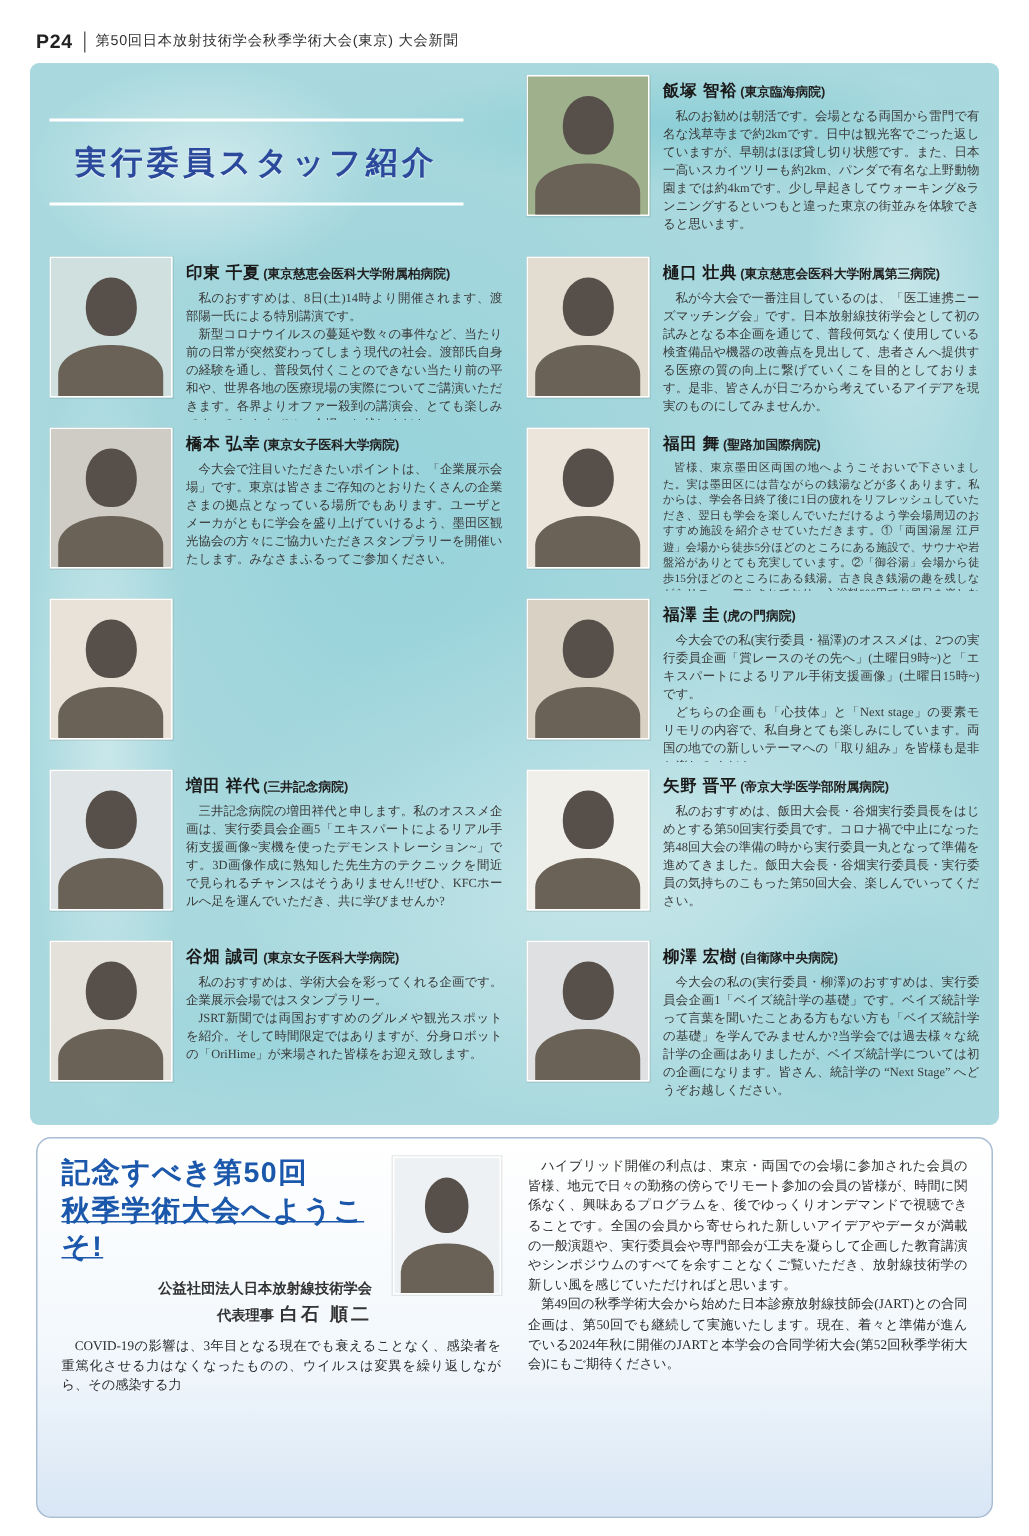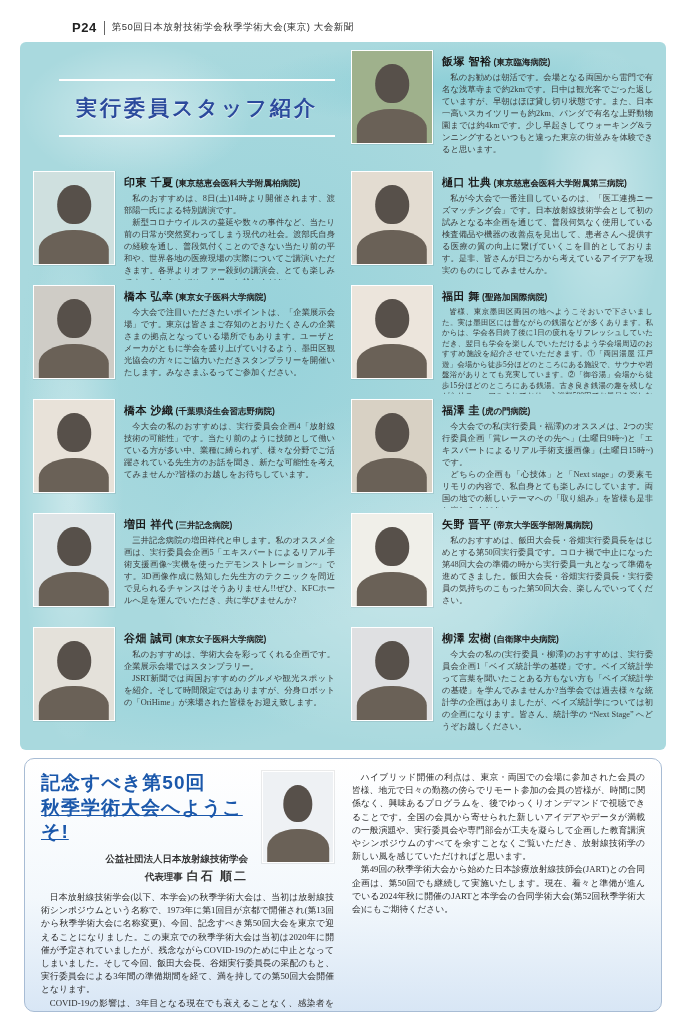--- a/index.html
+++ b/index.html
@@ -1,42 +1,42 @@
 <!DOCTYPE html>
 <html><head>
 <meta charset="utf-8">
 <style>
   * { box-sizing: border-box; margin: 0; padding: 0; }
   html,body { background:#ffffff; }
   body { font-family: "Liberation Sans", sans-serif; }
   .page { position:relative; width:686px; height:1024px; background:#ffffff; overflow:hidden; }
 
   
-  .header { position:absolute; top:20px; left:24px; right:24px; display:flex; align-items:center; gap:7px;margin-left:48px; }
+  .header { position:absolute; top:20px; left:24px; right:24px; display:flex; align-items:center; gap:7px; }
   .pageno { font-size:13px; font-weight:bold; color:#222; letter-spacing:.5px; }
   .hdr-divider { width:1px; height:14px; background:#666; }
   .hdr-title { font-size:9.5px; color:#333; letter-spacing:.5px; }
 
   
   .staff { position:absolute; top:42px; left:20px; width:646px; height:708px; border-radius:6px;
     background-color:#a9d9de;
     background-image:
       radial-gradient(closest-side at 18% 10%, rgba(255,255,255,.45), transparent),
       radial-gradient(closest-side at 68% 6%, rgba(118,198,209,.55), transparent),
       radial-gradient(closest-side at 90% 22%, rgba(255,255,255,.35), transparent),
       radial-gradient(closest-side at 38% 42%, rgba(132,203,214,.5), transparent),
       radial-gradient(closest-side at 8% 62%, rgba(255,255,255,.4), transparent),
       radial-gradient(closest-side at 60% 75%, rgba(255,255,255,.35), transparent),
       radial-gradient(closest-side at 85% 88%, rgba(124,199,211,.45), transparent),
       radial-gradient(closest-side at 25% 92%, rgba(140,208,218,.45), transparent);
   }
   .staff-grid { display:grid; grid-template-columns:1fr 1fr; grid-template-rows:116px repeat(5,109px);
     column-gap:16px; row-gap:5px; padding:8px 13px 0 13px; height:100%; }
 
-  .title-cell { display:flex; align-items:center; justify-content:flex-end; }
+  .title-cell { display:flex; align-items:center; justify-content:flex-start; }
   .section-title-box { width:276px; border-top:2px solid #ffffff; border-bottom:2px solid #ffffff; padding:13px 0; text-align:center; }
   .section-title-box h2 { font-size:21px; font-weight:bold; color:#2b4a9c; letter-spacing:3px;
     text-shadow:0 1px 1px rgba(255,255,255,.8); white-space:nowrap; }
 
   .profile { display:flex; gap:9px; overflow:hidden; }
   .photo { position:relative; flex:0 0 82px; width:82px; height:94px; border:1px solid #ffffff;
     box-shadow:0 0 0 1px rgba(0,0,0,.08); overflow:hidden; }
   .photo .sil { position:absolute; inset:0; display:block; }
   .photo .sil::before { content:""; position:absolute; left:50%; top:14%; transform:translateX(-50%);
     width:42%; height:42%; background:#57504a; border-radius:50% 50% 46% 46%; }
@@ -141,24 +141,20 @@
         <div class="ptext small">
           <div class="pname"><span class="nm">福田 舞</span><span class="aff">(聖路加国際病院)</span></div>
           <p>皆様、東京墨田区両国の地へようこそおいで下さいました。実は墨田区には昔ながらの銭湯などが多くあります。私からは、学会各日終了後に1日の疲れをリフレッシュしていただき、翌日も学会を楽しんでいただけるよう学会場周辺のおすすめ施設を紹介させていただきます。①「両国湯屋 江戸遊」会場から徒歩5分ほどのところにある施設で、サウナや岩盤浴がありとても充実しています。②「御谷湯」会場から徒歩15分ほどのところにある銭湯。古き良き銭湯の趣を残しながらリニューアルされており、入浴料500円でお風呂を楽しむことができます。よろしければぜひ足をお運びいただき、その翌日は学会場にて多くの発表、企画をお楽しみ下さい!</p>
         </div>
       </div>
 
       <div class="profile">
         <div class="photo ph5">
             <span class="sil"></span>
           </div>
-        <div class="ptext">
-          <div class="pname"><span class="nm">橋本 沙織</span><span class="aff">(千葉県済生会習志野病院)</span></div>
-          <p>今大会の私のおすすめは、実行委員会企画4「放射線技術の可能性」です。当たり前のように技師として働いている方が多い中、業種に縛られず、様々な分野でご活躍されている先生方のお話を聞き、新たな可能性を考えてみませんか?皆様のお越しをお待ちしています。</p>
-        </div>
       </div>
 
       <div class="profile">
         <div class="photo ph6">
             <span class="sil"></span>
           </div>
         <div class="ptext">
           <div class="pname"><span class="nm">福澤 圭</span><span class="aff">(虎の門病院)</span></div>
           <p>今大会での私(実行委員・福澤)のオススメは、2つの実行委員企画「賞レースのその先へ」(土曜日9時~)と「エキスパートによるリアル手術支援画像」(土曜日15時~)です。</p>
           <p>どちらの企画も「心技体」と「Next stage」の要素モリモリの内容で、私自身とても楽しみにしています。両国の地での新しいテーマへの「取り組み」を皆様も是非お楽しみください。</p>
@@ -219,21 +215,20 @@
           </div>
           <div class="credit">
             <div class="org">公益社団法人日本放射線技術学会</div>
             <div class="role-line"><span>代表理事</span><span class="president">白石 順二</span></div>
           </div>
         </div>
         <div class="photo wphoto phw">
             <span class="sil"></span>
           </div>
       </div>
-      <p>日本放射線技術学会(以下、本学会)の秋季学術大会は、当初は放射線技術シンポジウムという名称で、1973年に第1回目が京都で開催され(第13回から秋季学術大会に名称変更)、今回、記念すべき第50回大会を東京で迎えることになりました。この東京での秋季学術大会は当初は2020年に開催が予定されていましたが、残念ながらCOVID-19のために中止となってしまいました。そして今回、飯田大会長、谷畑実行委員長の采配のもと、実行委員会による3年間の準備期間を経て、満を持しての第50回大会開催となります。</p>
       <p>COVID-19の影響は、3年目となる現在でも衰えることなく、感染者を重篤化させる力はなくなったものの、ウイルスは変異を繰り返しながら、その感染する力</p>
     </div>
     <div class="wcol">
       <p>ハイブリッド開催の利点は、東京・両国での会場に参加された会員の皆様、地元で日々の勤務の傍らでリモート参加の会員の皆様が、時間に関係なく、興味あるプログラムを、後でゆっくりオンデマンドで視聴できることです。全国の会員から寄せられた新しいアイデアやデータが満載の一般演題や、実行委員会や専門部会が工夫を凝らして企画した教育講演やシンポジウムのすべてを余すことなくご覧いただき、放射線技術学の新しい風を感じていただければと思います。</p>
       <p>第49回の秋季学術大会から始めた日本診療放射線技師会(JART)との合同企画は、第50回でも継続して実施いたします。現在、着々と準備が進んでいる2024年秋に開催のJARTと本学会の合同学術大会(第52回秋季学術大会)にもご期待ください。</p>
     </div>
   </div>
 
 </div>
 

